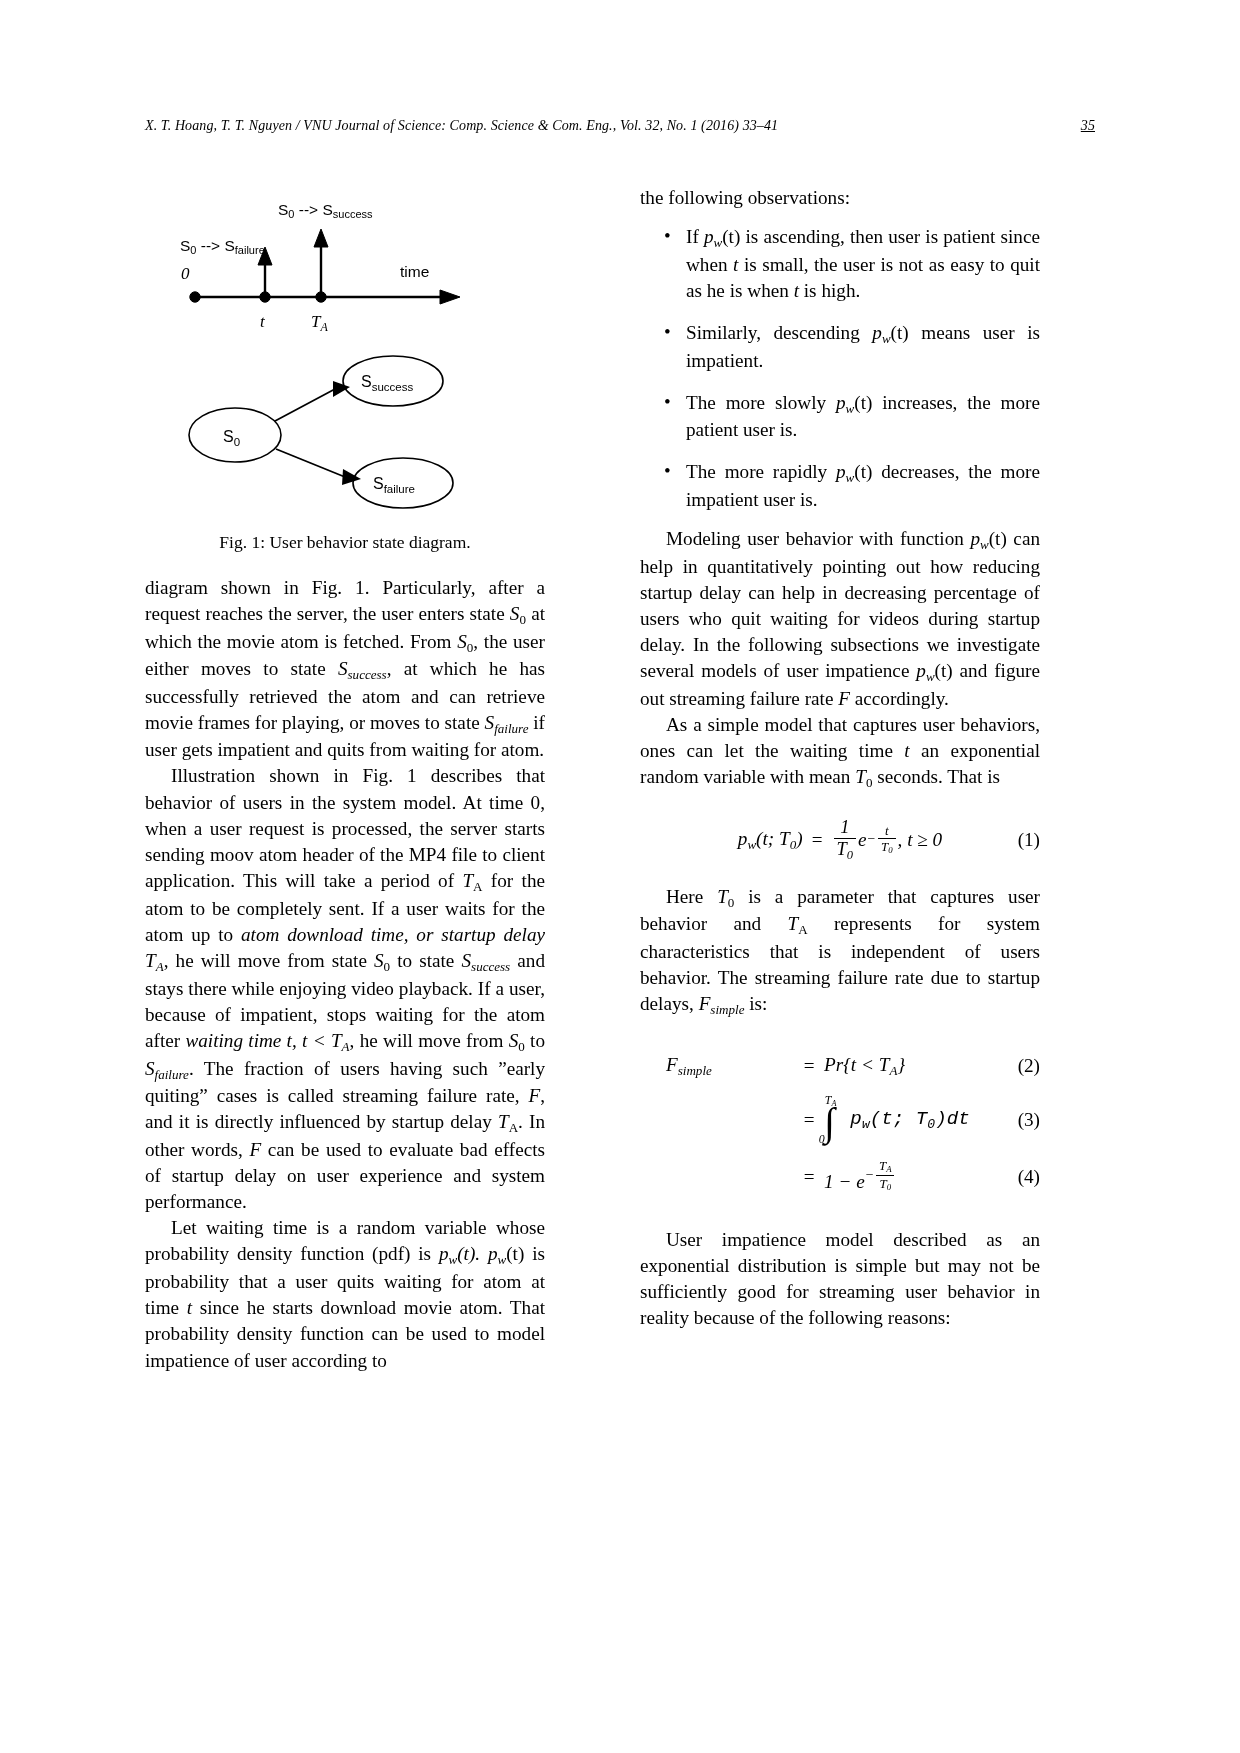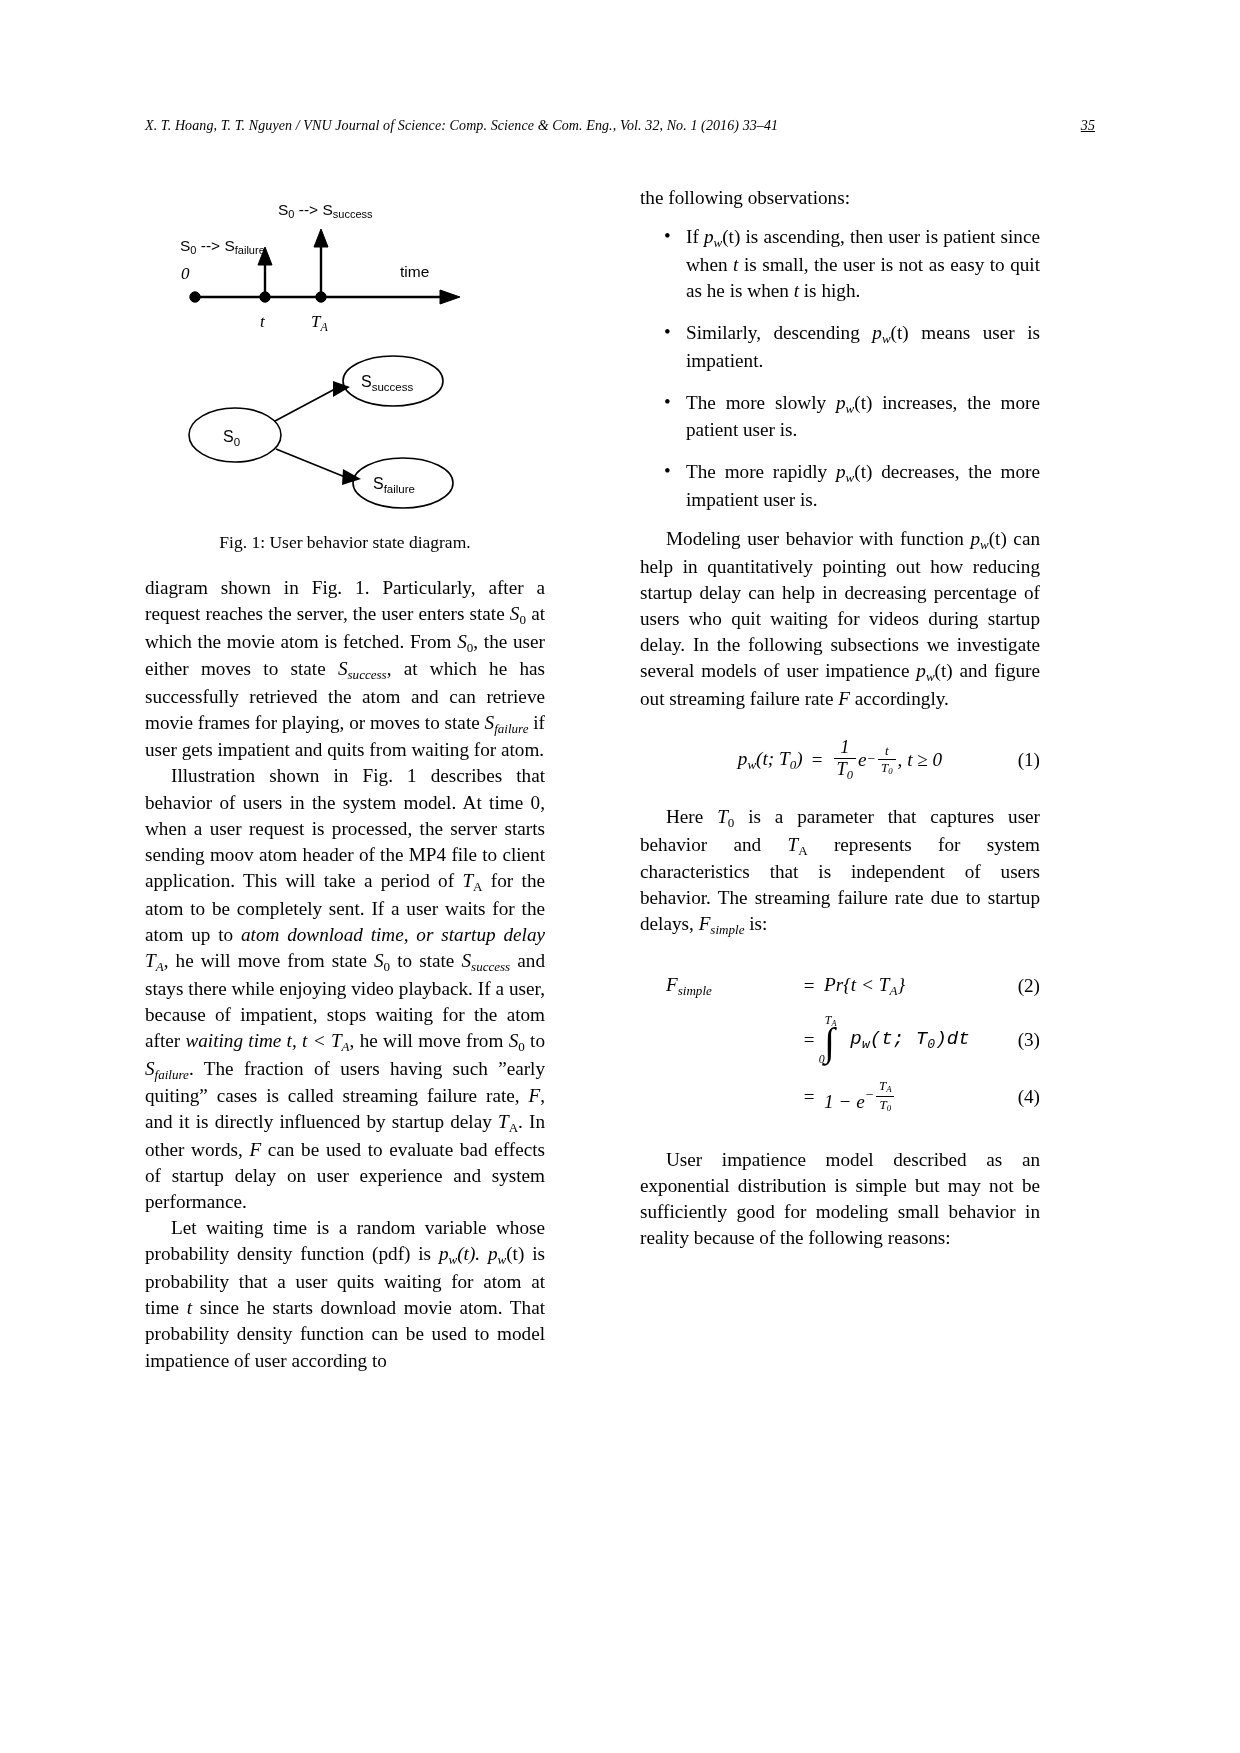--- a/index.html
+++ b/index.html
@@ -293,20 +293,21 @@
       </li>
       <li>
         <span class="bul">•</span>
         <span>The more rapidly </span><span class="mi">p</span><sub class="sm">w</sub><span>(t) decreases, the more impatient user is.</span>
       </li>
     </ul>
 
     <p class="indent"><span>Modeling user behavior with function </span><span class="mi">p</span><sub class="sm">w</sub><span>(t) can help in quantitatively pointing out how reducing startup delay can help in decreasing percentage of users who quit waiting for videos during startup delay. In the following subsections we investigate several models of user impatience </span><span class="mi">p</span><sub class="sm">w</sub><span>(t) and figure out streaming failure rate </span><span class="mi">F</span><span> accordingly.</span></p>
 
 
+    <p class="indent"><span>As a simple model that captures user behaviors, ones can let the waiting time </span><span class="mi">t</span><span> an exponential random variable with mean </span><span class="mi">T</span><sub class="up">0</sub><span> seconds. That is</span></p>
 
     <div class="eq-block">
       <div class="eq-row">
         <span><span class="mi">p</span><sub class="sm">w</sub><span class="mi">(t; T</span><sub class="up">0</sub><span class="mi">)</span></span>
         <span style="padding:0 8px;">=</span>
         <span class="frac">
           <span class="num">1</span>
           <span class="den"><span class="mi">T</span><sub class="up">0</sub></span>
         </span>
         <span class="mi">e</span>
@@ -349,17 +350,17 @@
         <span class="eq-eq">=</span>
         <span class="eq-rhs"><span>1 − </span><span class="mi">e</span><span class="sup-exp"><span>−</span><span class="frac" style="font-size:0.94em;">
                 <span class="num"><span>T</span><sub class="up">A</sub></span>
                 <span class="den"><span>T</span><sub class="up">0</sub></span>
               </span></span></span>
         <span class="eqno">(4)</span>
       </div>
 
     </div>
 
-    <p class="indent" style="margin-top:26px;">User impatience model described as an exponential distribution is simple but may not be sufficiently good for modeling small behavior in reality because of the following reasons:</p>
+    <p class="indent" style="margin-top:26px;">User impatience model described as an exponential distribution is simple but may not be sufficiently good for streaming user behavior in reality because of the following reasons:</p>
 
   </div>
 
 </div>
 
 </body></html>

